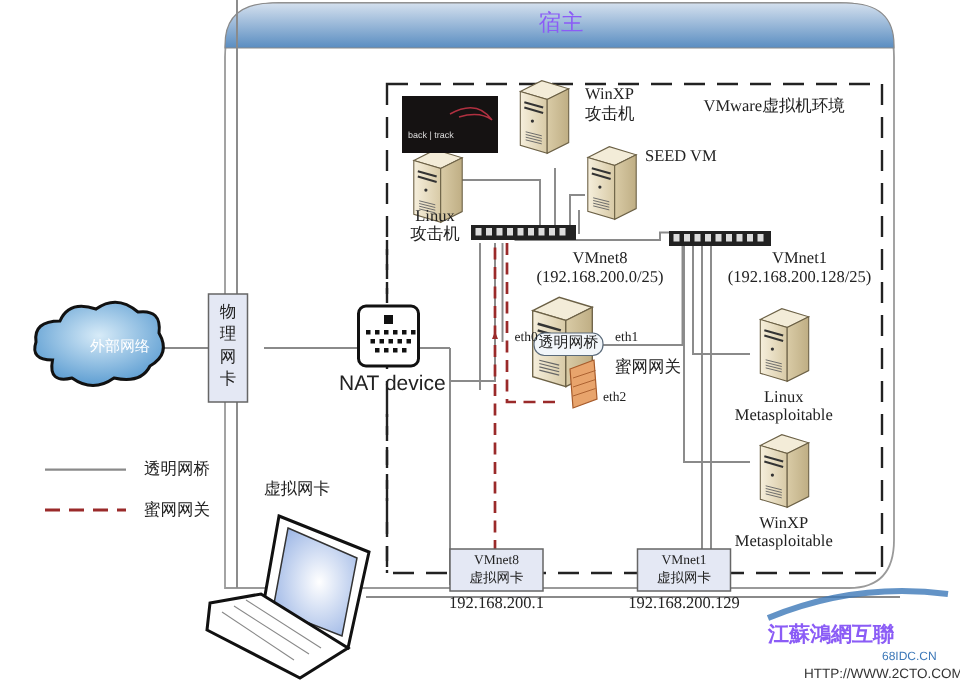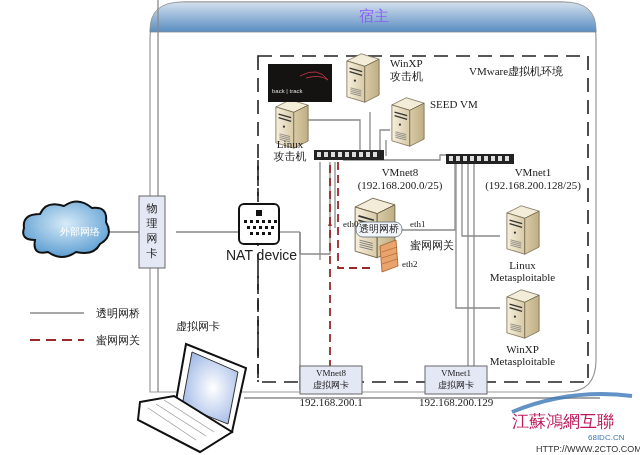--- a/index.html
+++ b/index.html
@@ -236,15 +236,15 @@
 <div class="lbl" style="left:96px;top:334px">蜜网网关</div>
 <div class="lbl" style="left:176px;top:320px">虚拟网卡</div>
 
 <div class="lbl lblc" style="left:300px;top:368px;width:62px;font-size:9px;line-height:11px">VMnet8</div>
 <div class="lbl lblc" style="left:300px;top:380px;width:62px;font-size:9px;line-height:11px">虚拟网卡</div>
 <div class="lbl lblc" style="left:284px;top:396px;width:94px">192.168.200.1</div>
 <div class="lbl lblc" style="left:425px;top:368px;width:62px;font-size:9px;line-height:11px">VMnet1</div>
 <div class="lbl lblc" style="left:425px;top:380px;width:62px;font-size:9px;line-height:11px">虚拟网卡</div>
 <div class="lbl lblc" style="left:404px;top:396px;width:104px">192.168.200.129</div>
 
-<div class="lbl sans" style="left:512px;top:412px;font-size:17px;line-height:20px;font-weight:normal;color:#be185d">江蘇鴻網互聯</div>
+<div class="lbl sans" style="left:512px;top:412px;font-size:14px;line-height:20px;font-weight:bold;color:#8b5cf6">江蘇鴻網互聯</div>
 <div class="lbl sans" style="left:588px;top:432px;font-size:8px;color:#3c78b8">68IDC.CN</div>
 <div class="lbl sans" style="left:536px;top:443px;font-size:9px;color:#333">HTTP://WWW.2CTO.COM</div>
 
 </body></html>

